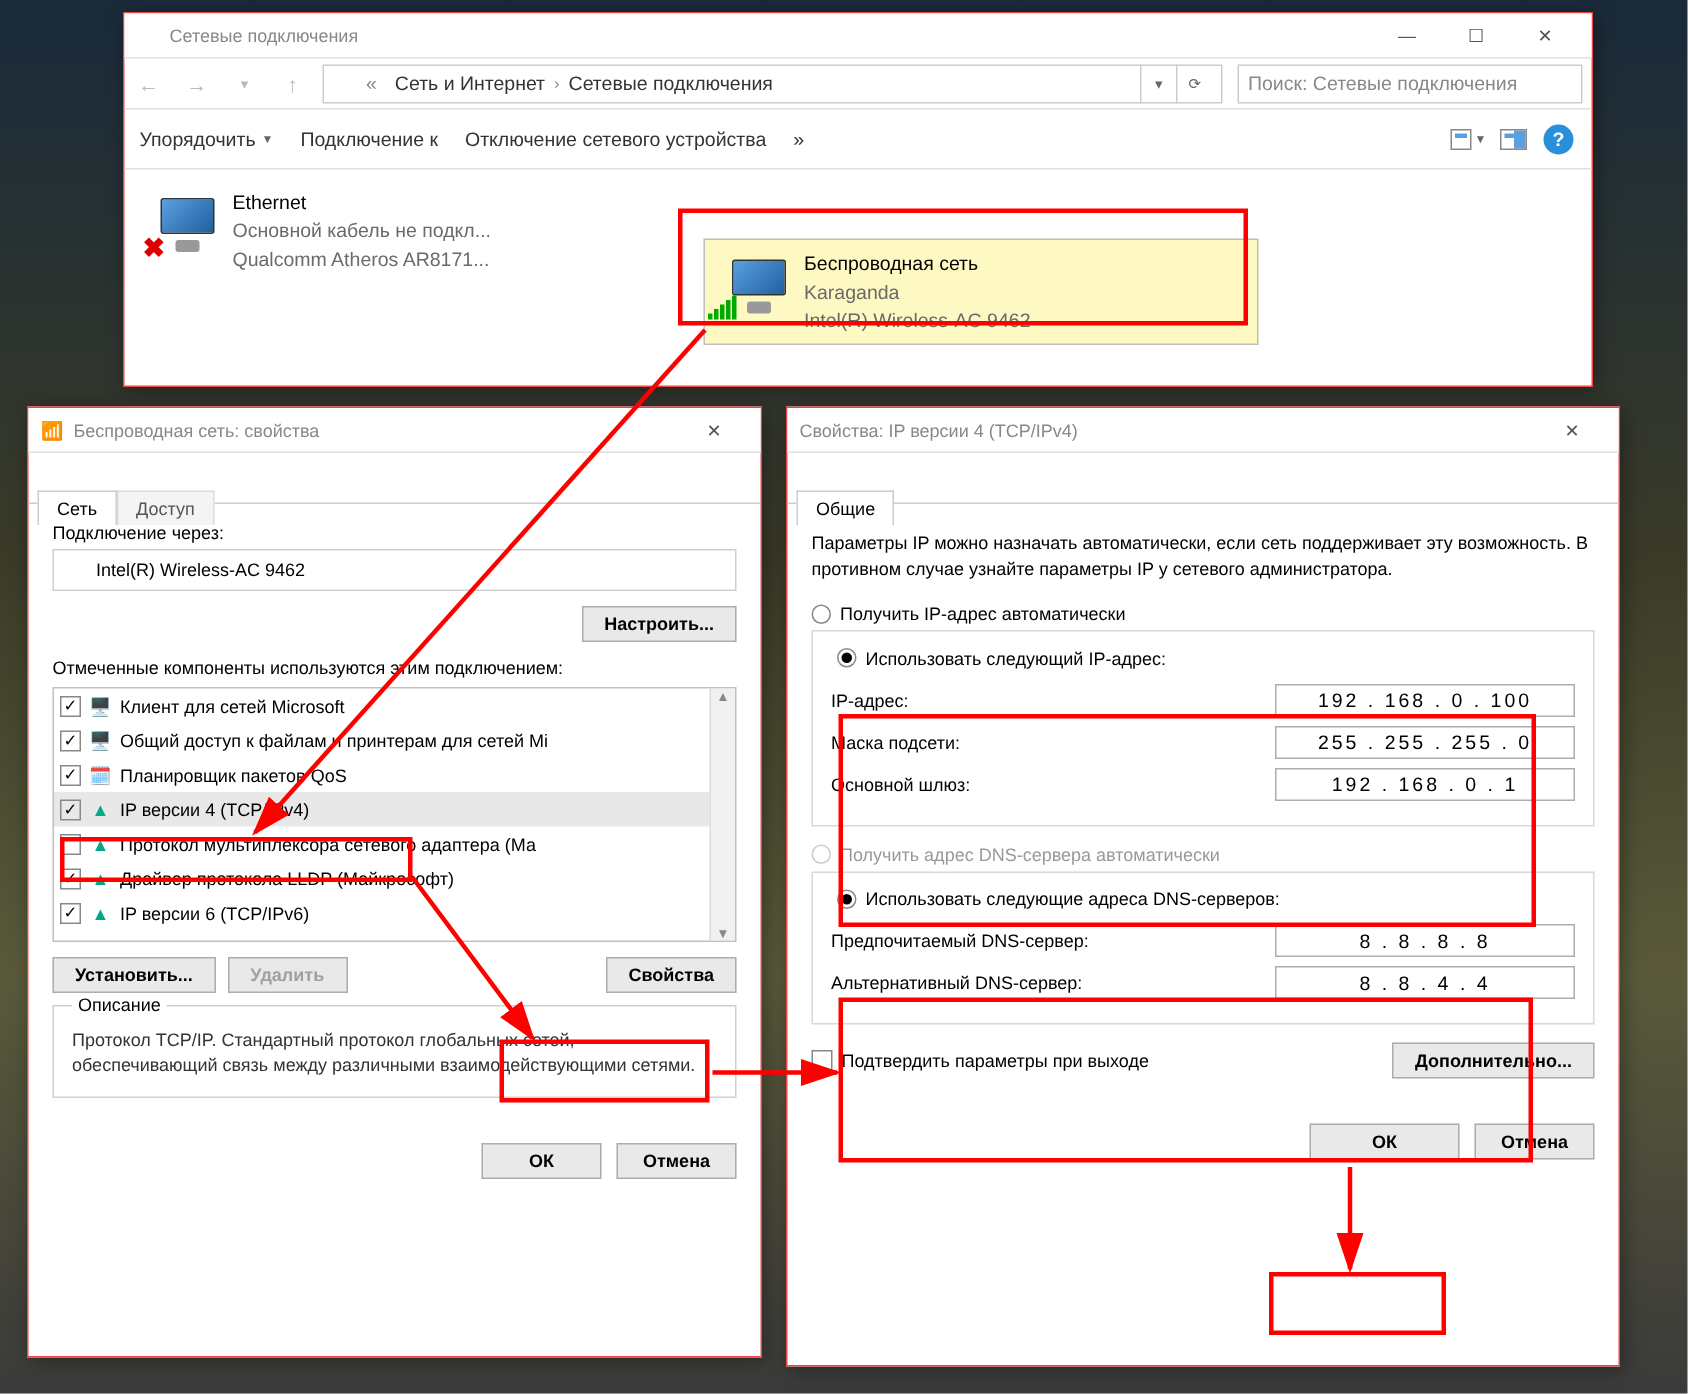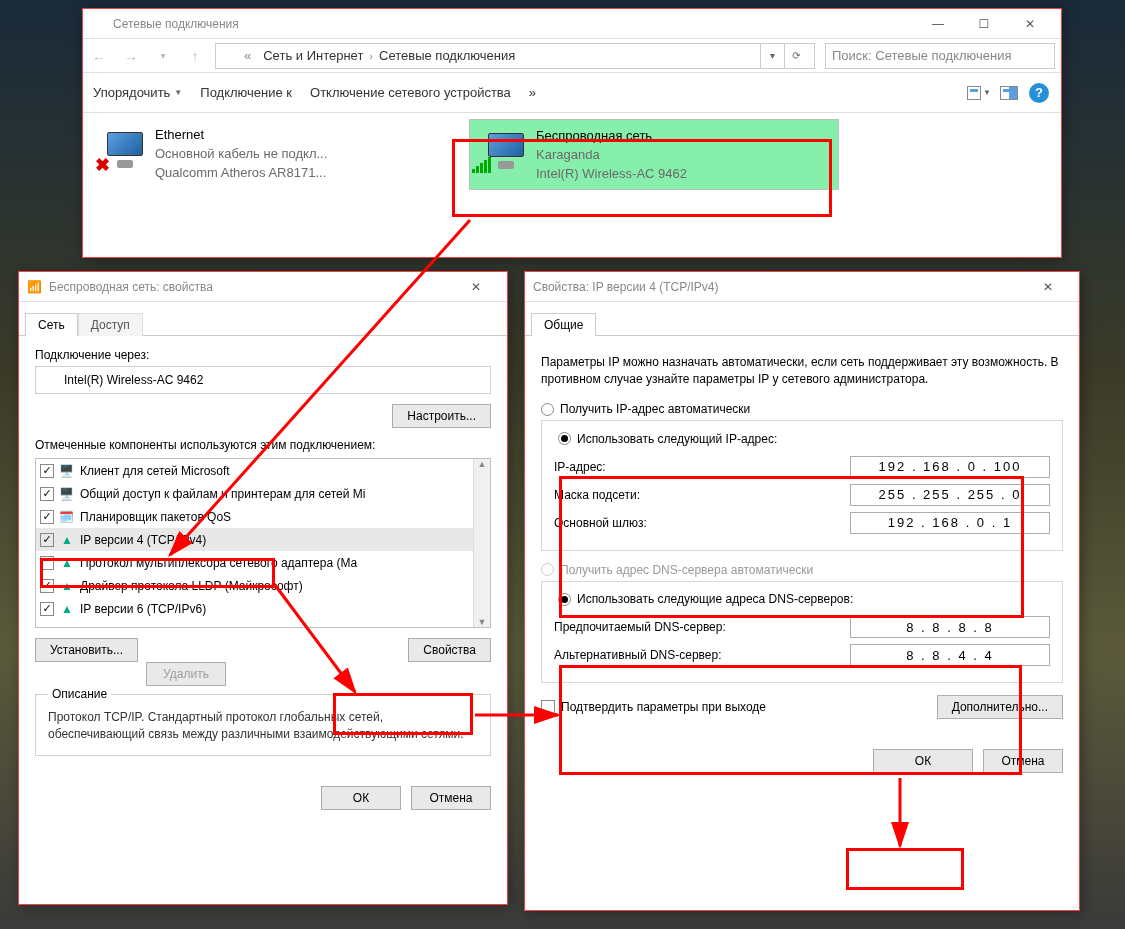--- a/index.html
+++ b/index.html
@@ -21,44 +21,44 @@
   .search-box{width:230px;height:26px;border:1px solid #ccc;margin:0 6px;display:flex;align-items:center;padding:0 6px;font-size:13px;color:#888;}
 
   .toolbar{height:40px;border-bottom:1px solid #e0e0e0;display:flex;align-items:center;padding:0 10px;font-size:13px;color:#333;}
   .tool-item{margin-right:18px;display:flex;align-items:center;}
   .tool-item .dd{font-size:8px;color:#666;margin-left:4px;}
   .tool-right{margin-left:auto;display:flex;align-items:center;gap:6px;}
   .tool-ic{width:24px;height:24px;display:flex;align-items:center;justify-content:center;}
 
   .content{position:relative;padding:6px;display:flex;gap:10px;}
   .net-item{display:flex;align-items:flex-start;width:370px;padding:6px;}
-  .net-item.sel{background:#86efac;border:1px solid #bfbfbf;}
+  .net-item.sel{background:#fef9c3;border:1px solid #bfbfbf;margin-top:40px;}
   .net-icon{width:60px;height:50px;display:flex;align-items:center;justify-content:center;flex-shrink:0;}
   .net-text{font-size:13px;line-height:19px;}
   .net-text .t1{color:#000;}
   .net-text .t2,.net-text .t3{color:#6a6a6a;}
 
   
   .hl{position:absolute;border:3px solid red;pointer-events:none;}
 
   
   #arrows{position:absolute;left:0;top:0;width:1125px;height:929px;pointer-events:none;z-index:50;}
 
   
   #props1{left:18px;top:271px;width:490px;height:634px;z-index:2;}
   #props2{left:524px;top:271px;width:556px;height:640px;z-index:3;}
 
   .tabbar{height:30px;display:flex;align-items:flex-end;padding:0 6px;border-bottom:1px solid #ccc;margin-top:4px;}
-  .tab{padding:4px 12px;font-size:12px;border:1px solid #ccc;border-bottom:none;background:#fff;position:relative;top:1px;}
+  .tab{padding:4px 12px;font-size:12px;border:1px solid #ccc;border-bottom:none;background:#fff;position:relative;top:15px;}
   .tab.inactive{background:#f4f4f4;color:#555;border-color:#ddd;}
   .body{padding:12px 16px;font-size:12px;color:#000;}
   .row{display:flex;align-items:center;margin:4px 0;}
   .dev-box{border:1px solid #d0d0d0;height:28px;display:flex;align-items:center;padding:0 6px;margin-top:4px;}
-  .btn{height:24px;padding:0 14px;border:1px solid #adadad;background:#e9e9e9;font-size:12px;display:inline-flex;align-items:center;justify-content:center;min-width:80px;}
-  .btn.disabled{color:#a0a0a0;margin-top:24px;}
+  .btn{height:24px;padding:0 14px;border:1px solid #adadad;background:#e9e9e9;font-size:12px;display:inline-flex;align-items:center;justify-content:center;min-width:80px;font-weight:bold;}
+  .btn.disabled{color:#a0a0a0;}
   .listbox{border:1px solid #c0c0c0;height:170px;overflow:hidden;margin-top:6px;position:relative;}
   .li{height:23px;display:flex;align-items:center;padding:0 4px;font-size:12px;}
   .cb{width:14px;height:14px;border:1px solid #888;margin-right:4px;display:inline-flex;align-items:center;justify-content:center;font-size:11px;color:#000;}
   .li-ic{width:18px;height:16px;margin-right:4px;display:inline-flex;align-items:center;justify-content:center;}
   .fieldset{border:1px solid #d0d0d0;padding:10px 12px 12px;margin-top:8px;}
   .fs-title{position:relative;top:-18px;background:#fff;padding:0 4px;display:inline-block;font-size:12px;}
   .btn-row{display:flex;gap:8px;margin-top:10px;}
   .descr{font-size:12px;color:#333;line-height:17px;margin-top:4px;}
 
   

